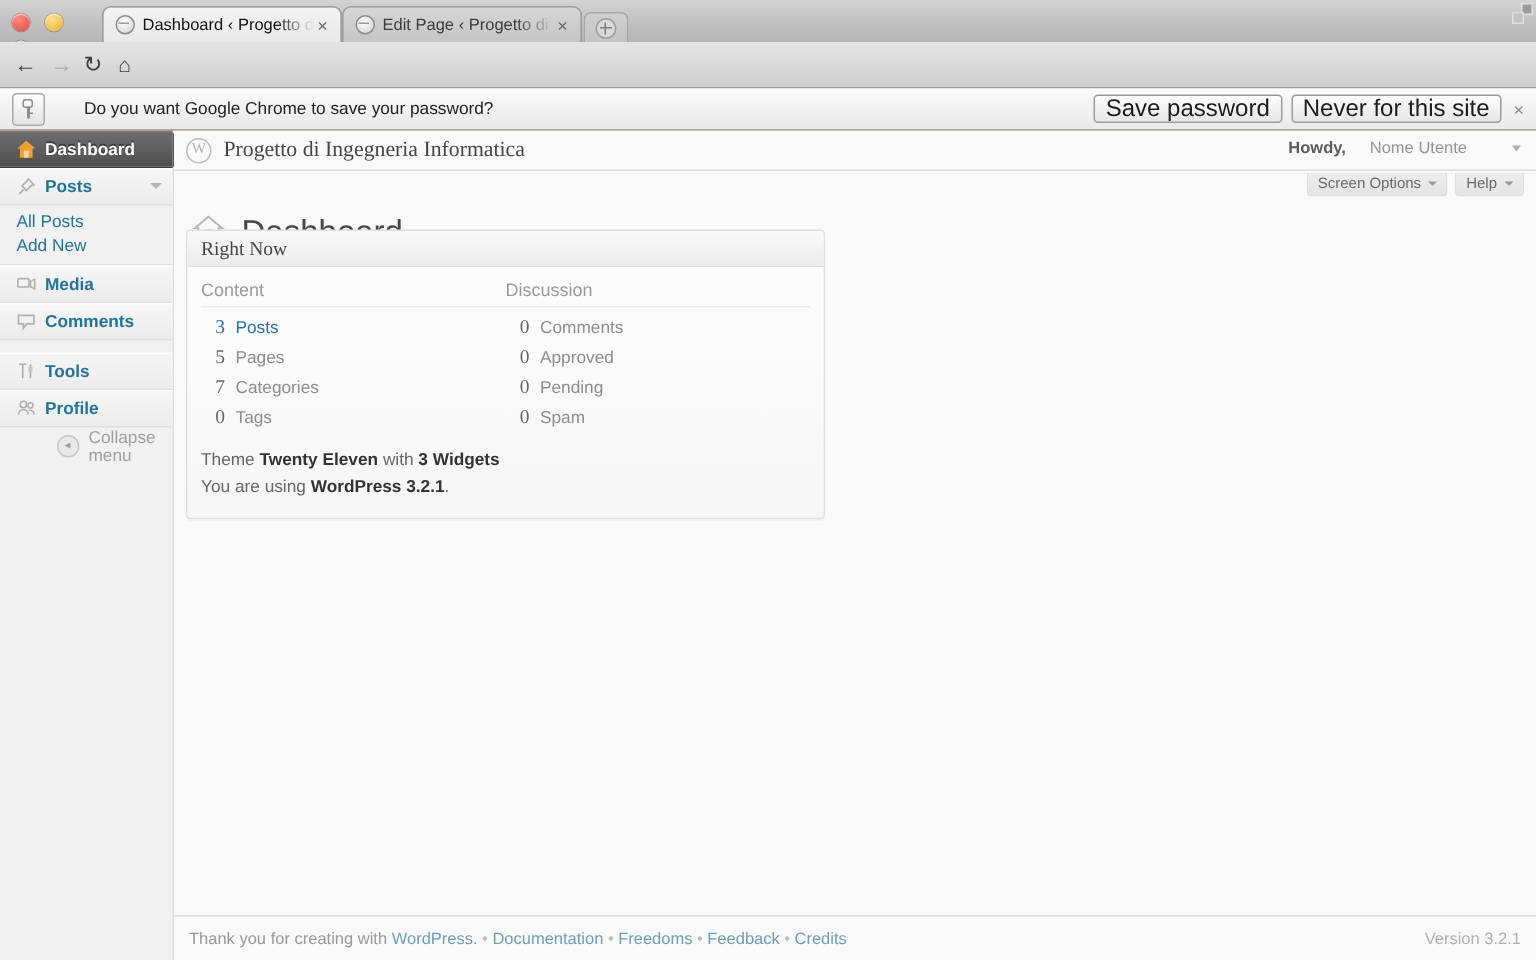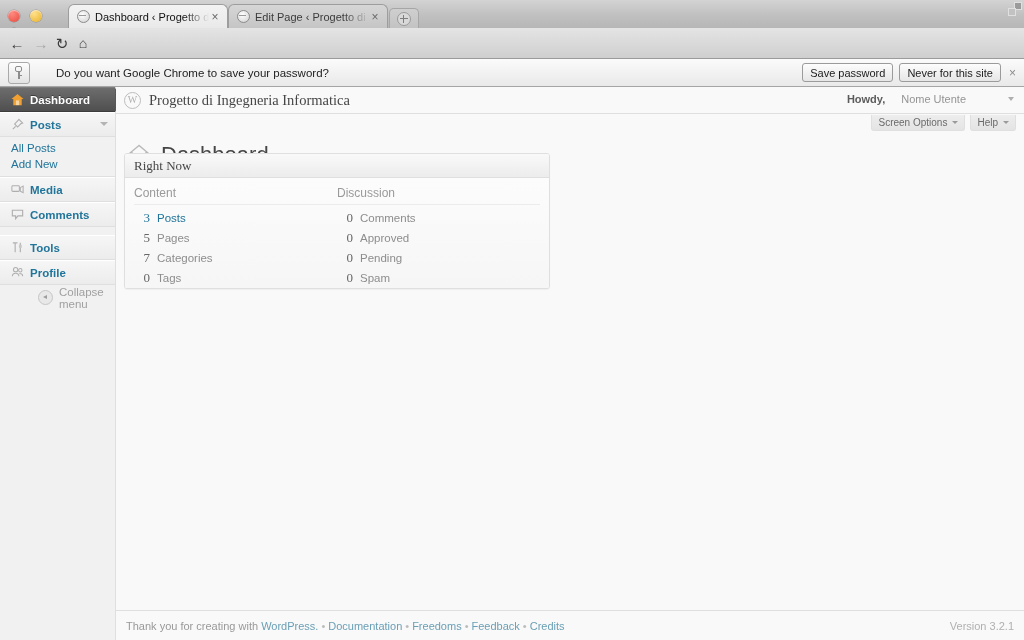--- a/index.html
+++ b/index.html
@@ -123,21 +123,21 @@
     background:linear-gradient(to bottom,#fefefe,#e2e2e2);
     position:relative;flex:0 0 auto;
   }
   .infobar .key-badge .kt{position:absolute;left:6px;top:3px;width:7px;height:6px;border:1.5px solid #8c8c8c;border-radius:2px;box-sizing:border-box;}
   .infobar .key-badge .ks{position:absolute;left:9px;top:8px;width:1.5px;height:8px;background:#8c8c8c;}
   .infobar .key-badge .kn{position:absolute;left:9px;top:12px;width:4px;height:1.5px;background:#8c8c8c;}
   .infobar .msg{margin-left:26px;font-size:11.5px;color:#222;flex:1 1 auto;}
   .ibtn{
     height:17px;border:1px solid #9b9b9b;border-radius:3px;
     background:linear-gradient(to bottom,#fdfdfd,#e6e6e6);
-    font-size:11px;color:#1c1c1c;padding:0 7px;margin-right:6px;
+    font-size:16px;color:#1c1c1c;padding:0 7px;margin-right:6px;
     display:flex;align-items:center;
   }
   .ibar-close{color:#8c8c8c;font-size:12px;margin-right:8px;margin-left:2px;}
 
   
   .wp{position:absolute;left:0;top:87px;width:1024px;height:553px;background:#c2410c;overflow:hidden;}
 
   .wp-sidebar{
     position:absolute;left:0;top:0;width:115px;height:553px;
     background:#f1f1f1;border-right:1px solid #dfdfdf;
@@ -202,21 +202,21 @@
     font-family:"Liberation Serif",serif;flex:0 0 auto;
   }
   .site-title{
     margin-left:8px;font-family:"Liberation Serif",serif;font-size:14.5px;color:#464646;
   }
   .howdy{
     position:absolute;right:10px;top:6px;font-size:11px;color:#7c7c7c;
     display:flex;align-items:center;gap:12px;
   }
   .howdy b{font-weight:bold;color:#5c5c5c;margin-right:4px;}
-  .howdy .uname{color:#949494;margin-right:30px;text-align:right;}
+  .howdy .uname{color:#949494;margin-right:18px;text-align:right;}
   .howdy .caret{width:0;height:0;border-left:3.5px solid transparent;border-right:3.5px solid transparent;border-top:4px solid #aeaeae;}
 
   .screen-meta{position:absolute;right:8px;top:28px;display:flex;}
   .meta-tab{
     height:15px;border:1px solid #dfdfdf;border-top:none;border-radius:0 0 3px 3px;
     background:linear-gradient(to bottom,#ededed,#e4e4e4);
     font-size:10px;color:#6a6a6a;padding:0 6px;display:flex;align-items:center;margin-left:5px;
   }
   .meta-tab .caret{width:0;height:0;margin-left:5px;border-left:3px solid transparent;border-right:3px solid transparent;border-top:3.5px solid #9a9a9a;}
 
@@ -505,20 +505,32 @@
                 <span class="rn-label">Pending</span>
               </div>
               <div class="rn-row">
                 <span class="rn-num">0</span>
                 <span class="rn-label">Spam</span>
               </div>
             </div>
 
           </div>
 
+          <div class="rn-foot">
+            <div>
+              <span>Theme</span>
+              <b>Twenty Eleven</b>
+              <span>with</span>
+              <b>3 Widgets</b>
+            </div>
+            <div>
+              <span>You are using</span>
+              <b>WordPress 3.2.1</b><span>.</span>
+            </div>
+          </div>
         </div>
       </div>
 
       <div class="wp-footer">
         <div>
           <span>Thank you for creating with</span>
           <a>WordPress.</a><span class="sep">•</span><a>Documentation</a><span class="sep">•</span><a>Freedoms</a><span class="sep">•</span><a>Feedback</a><span class="sep">•</span><a>Credits</a>
         </div>
         <div class="ver">Version 3.2.1</div>
       </div>

